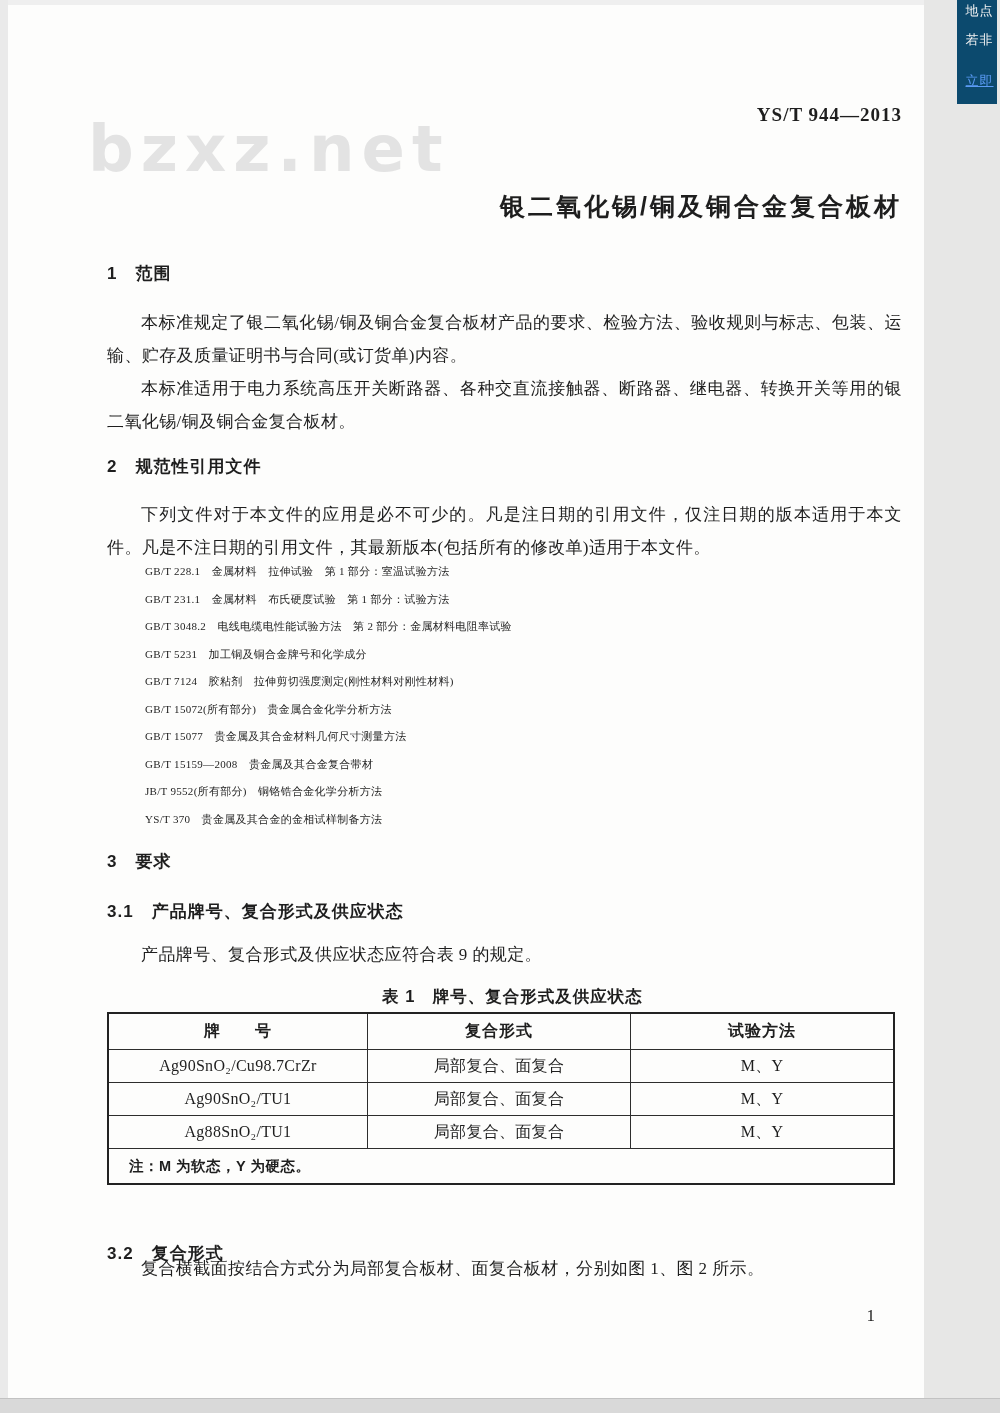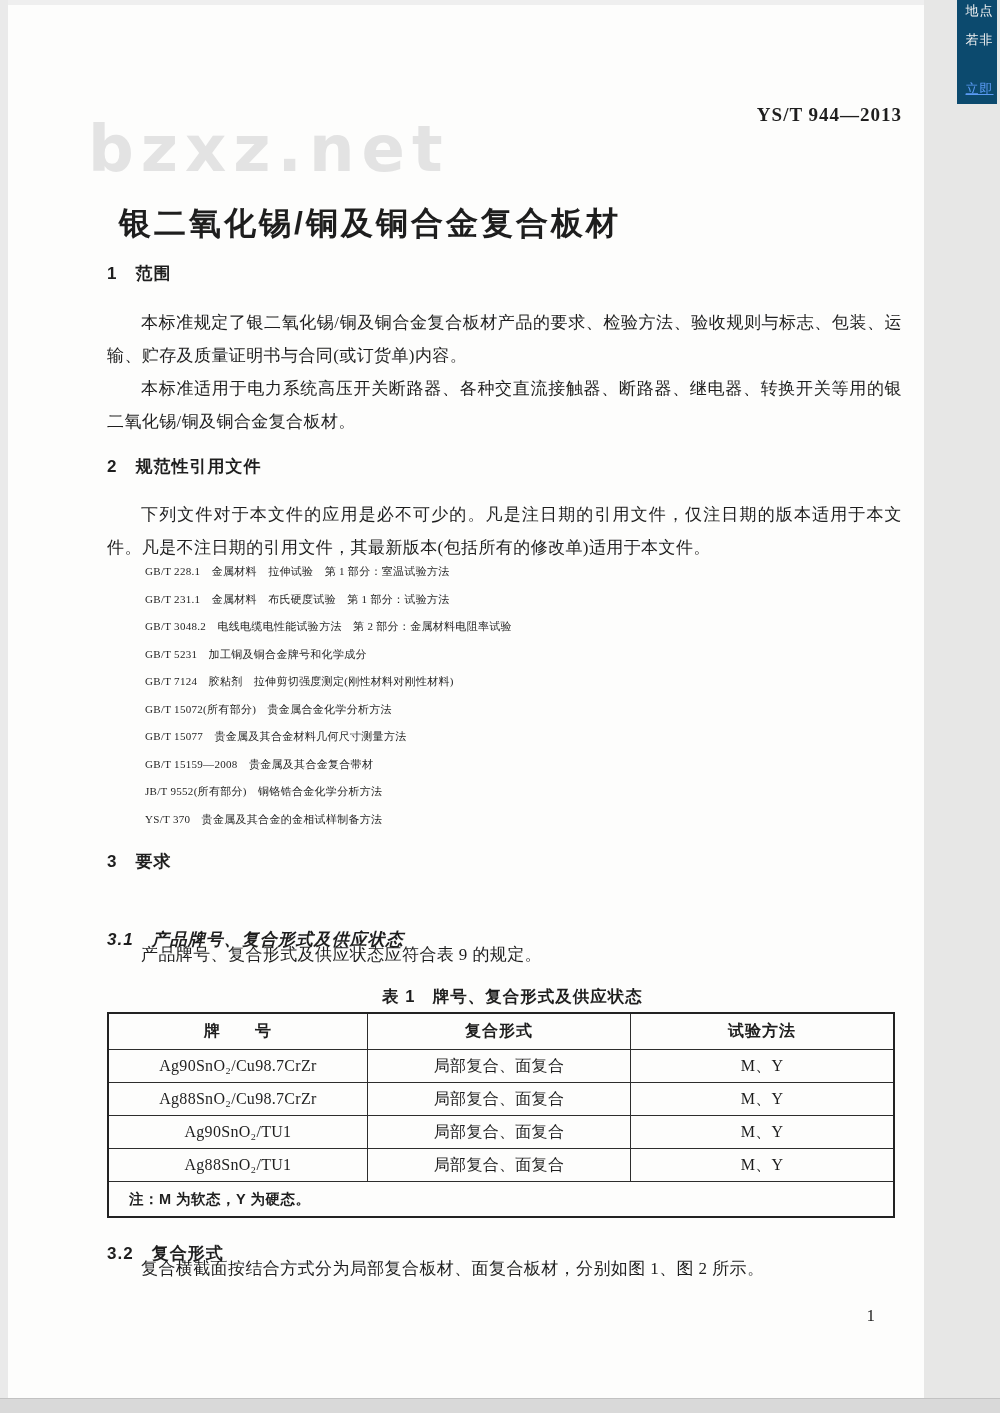--- a/index.html
+++ b/index.html
@@ -22,33 +22,33 @@
     position:absolute;top:104px;left:0;width:795px;
     text-align:right;font-size:19px;font-weight:bold;letter-spacing:1px;
   }
   .watermark{
     position:absolute;top:112px;left:88px;
     font-family:"DejaVu Sans","Liberation Sans",sans-serif;
     font-size:64px;font-weight:600;color:#e3e3e3;letter-spacing:7px;
     z-index:0;user-select:none;
   }
   .doc-title{
-    position:absolute;top:190px;left:0;width:795px;margin:12px;
-    text-align:left;font-family:"Liberation Sans","DejaVu Sans",sans-serif;
-    font-size:32px;font-weight:bold;letter-spacing:3px;z-index:1;
+    position:absolute;top:190px;left:0;width:795px;margin:0;
+    text-align:right;font-family:"Liberation Sans","DejaVu Sans",sans-serif;
+    font-size:25px;font-weight:bold;letter-spacing:3px;z-index:1;
   }
   .heading{
     position:absolute;left:0;margin:0;
     font-family:"Liberation Sans","DejaVu Sans",sans-serif;
     font-size:17px;font-weight:bold;letter-spacing:1px;z-index:1;
   }
   .h-s1{top:262px;}
   .h-s2{top:455px;}
   .h-s3{top:850px;}
-  .h-s31{top:928px;font-style:italic;}
+  .h-s31{top:900px;}
   .h-s32{top:1242px;}
 
   .para{
     position:absolute;left:0;width:795px;margin:0;
     font-size:17px;line-height:33px;text-align:justify;text-indent:2em;
     letter-spacing:0.4px;z-index:1;
   }
   .p-s1a{top:306px;}
   .p-s1b{top:372px;}
   .p-s2{top:498px;}
@@ -90,21 +90,21 @@
 
   .corner-overlay{
     position:absolute;top:0;left:957px;width:40px;height:104px;
     background:#0c4a6e;z-index:5;
     font-family:"Liberation Sans","DejaVu Sans",sans-serif;
     color:#f2f2f2;font-size:13px;letter-spacing:1px;
     padding:2px 0 0 5px;box-sizing:border-box;text-align:center;
   }
   .corner-overlay .ov-line{margin-bottom:11px;white-space:nowrap;}
   .corner-overlay .ov-link{
-    display:inline-block;margin-top:20px;
+    display:inline-block;margin-top:12px;
     color:#5b9bf5;text-decoration:underline;cursor:pointer;white-space:nowrap;
   }
 </style>
 </head>
 <body>
 
 <div class="canvas">
   <div class="edge-top"></div>
   <div class="edge-left"></div>
   <div class="edge-right"></div>
@@ -156,25 +156,20 @@
           <th>试验方法</th>
         </tr>
       </thead>
       <tbody>
         <tr>
           <td>Ag90SnO₂/Cu98.7CrZr</td>
           <td>局部复合、面复合</td>
           <td>M、Y</td>
         </tr>
         <tr>
-          <td>Ag88SnO₂/Cu98.7CrZr</td>
-          <td>局部复合、面复合</td>
-          <td>M、Y</td>
-        </tr>
-        <tr>
           <td>Ag90SnO₂/TU1</td>
           <td>局部复合、面复合</td>
           <td>M、Y</td>
         </tr>
         <tr>
           <td>Ag88SnO₂/TU1</td>
           <td>局部复合、面复合</td>
           <td>M、Y</td>
         </tr>
         <tr>

